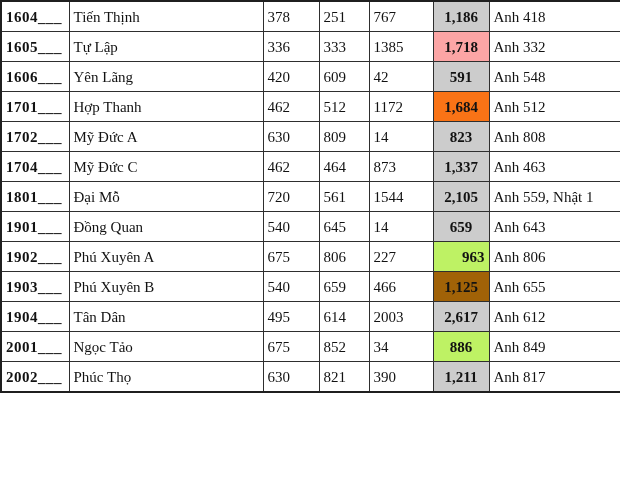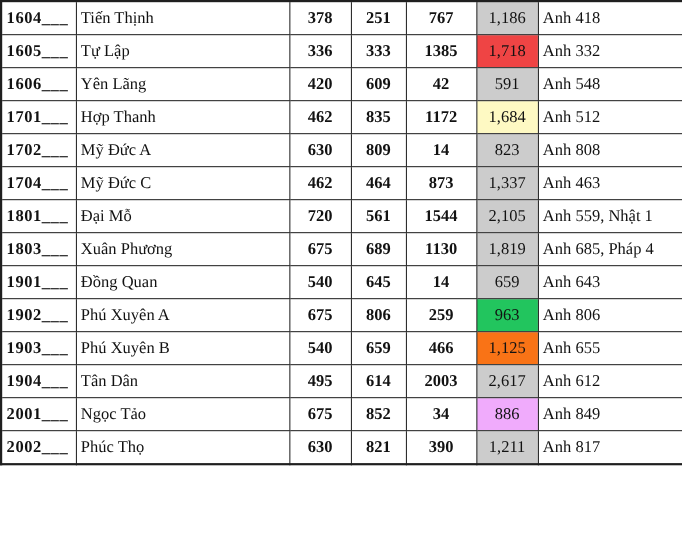--- a/index.html
+++ b/index.html
@@ -38,26 +38,25 @@
     font-weight: bold;
     padding-left: 7px;
     letter-spacing: 0.5px;
     white-space: nowrap;
     margin-top: 16px;
   }
   td.col-name {
     padding-left: 9px;
   }
   td.col-num {
-    text-align: center;
-    font-weight: bold;
+    text-align: left;
   }
   td.col-total {
     text-align: center;
-    font-weight: normal;
+    font-weight: bold;
     vertical-align: bottom;
     padding-bottom: 4px;
   }
   td.col-lang {
     padding-left: 7px;
     padding-top: 4px;
     margin-left: 32px;
   }
 </style>
 </head>
@@ -83,39 +82,39 @@
           <td class="col-num">767</td>
           <td class="col-total" style="background: rgb(204, 204, 204);">1,186</td>
           <td class="col-lang">Anh 418</td>
         </tr>
         <tr>
           <td class="col-code">1605___</td>
           <td class="col-name">Tự Lập</td>
           <td class="col-num">336</td>
           <td class="col-num">333</td>
           <td class="col-num">1385</td>
-          <td class="col-total" style="background: #ef4444;">1,718</td>
+          <td class="col-total" style="background: #fca5a5;">1,718</td>
           <td class="col-lang">Anh 332</td>
         </tr>
         <tr>
           <td class="col-code">1606___</td>
           <td class="col-name">Yên Lãng</td>
           <td class="col-num">420</td>
           <td class="col-num">609</td>
           <td class="col-num">42</td>
           <td class="col-total" style="background: rgb(204, 204, 204); text-align: center;">591</td>
           <td class="col-lang">Anh 548</td>
         </tr>
         <tr>
           <td class="col-code">1701___</td>
           <td class="col-name">Hợp Thanh</td>
           <td class="col-num">462</td>
-          <td class="col-num">835</td>
+          <td class="col-num">512</td>
           <td class="col-num">1172</td>
-          <td class="col-total" style="background: #fef9c3;">1,684</td>
+          <td class="col-total" style="background: #f97316;">1,684</td>
           <td class="col-lang">Anh 512</td>
         </tr>
         <tr>
           <td class="col-code">1702___</td>
           <td class="col-name">Mỹ Đức A</td>
           <td class="col-num">630</td>
           <td class="col-num">809</td>
           <td class="col-num">14</td>
           <td class="col-total" style="background: rgb(204, 204, 204);">823</td>
           <td class="col-lang">Anh 808</td>
@@ -132,71 +131,62 @@
         <tr>
           <td class="col-code">1801___</td>
           <td class="col-name">Đại Mỗ</td>
           <td class="col-num">720</td>
           <td class="col-num">561</td>
           <td class="col-num">1544</td>
           <td class="col-total" style="background: rgb(204, 204, 204);">2,105</td>
           <td class="col-lang">Anh 559, Nhật 1</td>
         </tr>
         <tr>
-          <td class="col-code">1803___</td>
-          <td class="col-name">Xuân Phương</td>
-          <td class="col-num">675</td>
-          <td class="col-num">689</td>
-          <td class="col-num">1130</td>
-          <td class="col-total" style="background: rgb(204, 204, 204);">1,819</td>
-          <td class="col-lang">Anh 685, Pháp 4</td>
-        </tr>
-        <tr>
           <td class="col-code">1901___</td>
           <td class="col-name">Đồng Quan</td>
           <td class="col-num">540</td>
           <td class="col-num">645</td>
           <td class="col-num">14</td>
           <td class="col-total" style="background: rgb(204, 204, 204);">659</td>
           <td class="col-lang">Anh 643</td>
         </tr>
         <tr>
           <td class="col-code">1902___</td>
           <td class="col-name">Phú Xuyên A</td>
           <td class="col-num">675</td>
           <td class="col-num">806</td>
-          <td class="col-num">259</td>
-          <td class="col-total" style="background: #22c55e;">963</td>
+          <td class="col-num">227</td>
+          <td class="col-total" style="background: #bef264; text-align: right;">963</td>
           <td class="col-lang">Anh 806</td>
         </tr>
         <tr>
           <td class="col-code">1903___</td>
           <td class="col-name">Phú Xuyên B</td>
           <td class="col-num">540</td>
           <td class="col-num">659</td>
           <td class="col-num">466</td>
-          <td class="col-total" style="background: #f97316;">1,125</td>
+          <td class="col-total" style="background: #a16207;">1,125</td>
           <td class="col-lang">Anh 655</td>
         </tr>
         <tr>
           <td class="col-code">1904___</td>
           <td class="col-name">Tân Dân</td>
           <td class="col-num">495</td>
           <td class="col-num">614</td>
           <td class="col-num">2003</td>
           <td class="col-total" style="background: rgb(204, 204, 204);">2,617</td>
           <td class="col-lang">Anh 612</td>
         </tr>
         <tr>
           <td class="col-code">2001___</td>
           <td class="col-name">Ngọc Tảo</td>
           <td class="col-num">675</td>
           <td class="col-num">852</td>
           <td class="col-num">34</td>
-          <td class="col-total" style="background: #f0abfc;">886</td>
+          <td class="col-total" style="background: #bef264;">886</td>
           <td class="col-lang">Anh 849</td>
         </tr>
         <tr>
           <td class="col-code">2002___</td>
           <td class="col-name">Phúc Thọ</td>
           <td class="col-num">630</td>
           <td class="col-num">821</td>
           <td class="col-num">390</td>
           <td class="col-total" style="background: rgb(204, 204, 204);">1,211</td>
           <td class="col-lang">Anh 817</td>

